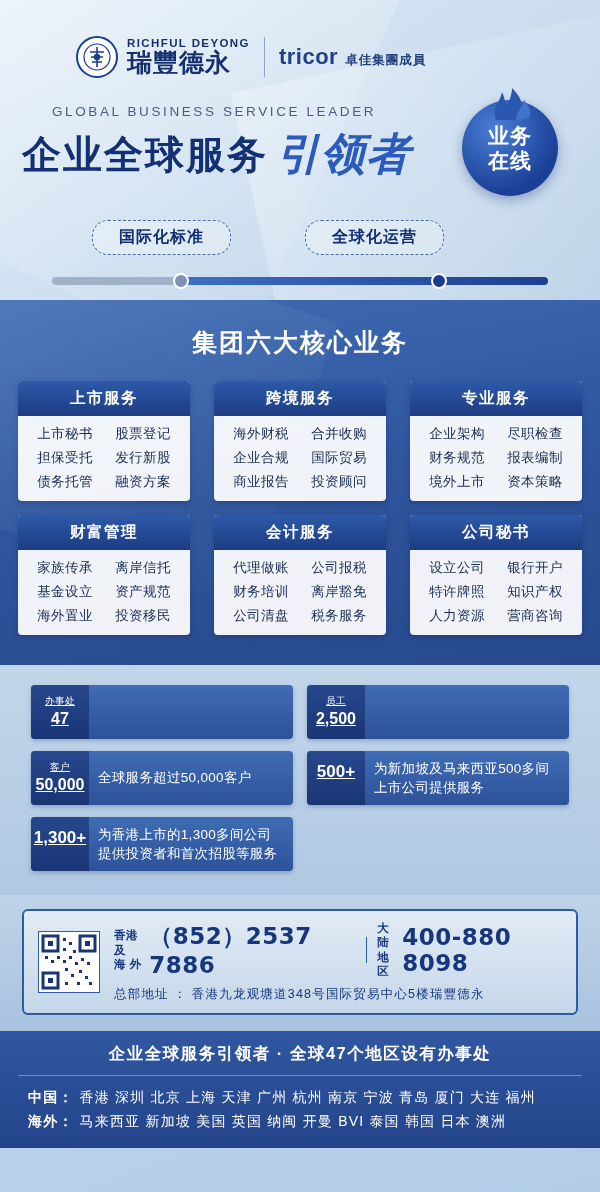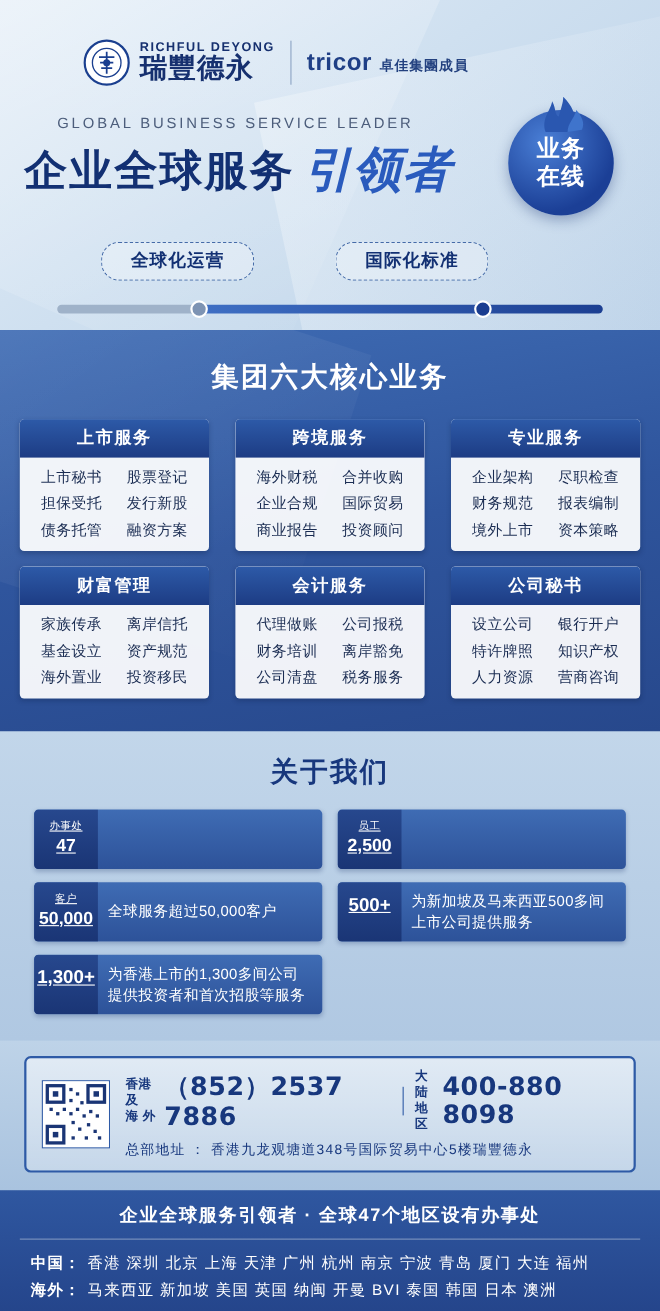--- a/index.html
+++ b/index.html
@@ -394,22 +394,22 @@
   <div class="badge-online">
     <svg class="badge-flame" width="56" height="34" viewBox="0 0 56 34">
       <path d="M14 34 C10 22 18 16 20 6 C24 14 22 18 26 20 C28 12 30 8 30 2 C38 10 42 18 40 28 C39 31 37 33 34 34 Z" fill="#2a57b0"></path>
       <path d="M34 34 C34 26 40 22 42 14 C47 20 50 26 47 32 Z" fill="#3f74cc"></path>
     </svg>
     <span>业务</span>
     <span>在线</span>
   </div>
 
   <div class="pills">
+    <div class="pill">国际化标准</div>
     <div class="pill">全球化运营</div>
-    <div class="pill">国际化标准</div>
   </div>
 
   <div class="slider-wrap">
     <div class="knob a"></div>
     <div class="knob b"></div>
   </div>
 </div>
 
 <div class="core">
   <h2>集团六大核心业务</h2>
@@ -484,21 +484,20 @@
         <span>知识产权</span>
         <span>人力资源</span>
         <span>营商咨询</span>
       </div>
     </div>
 
   </div>
 </div>
 
 <div class="about">
-  <h2>关于我们</h2>
   <div class="stats">
 
     <div class="stat">
       <div class="stat-key">
         <div class="k-label">办事处</div>
         <div class="k-num">47</div>
       </div>
     </div>
 
     <div class="stat">

